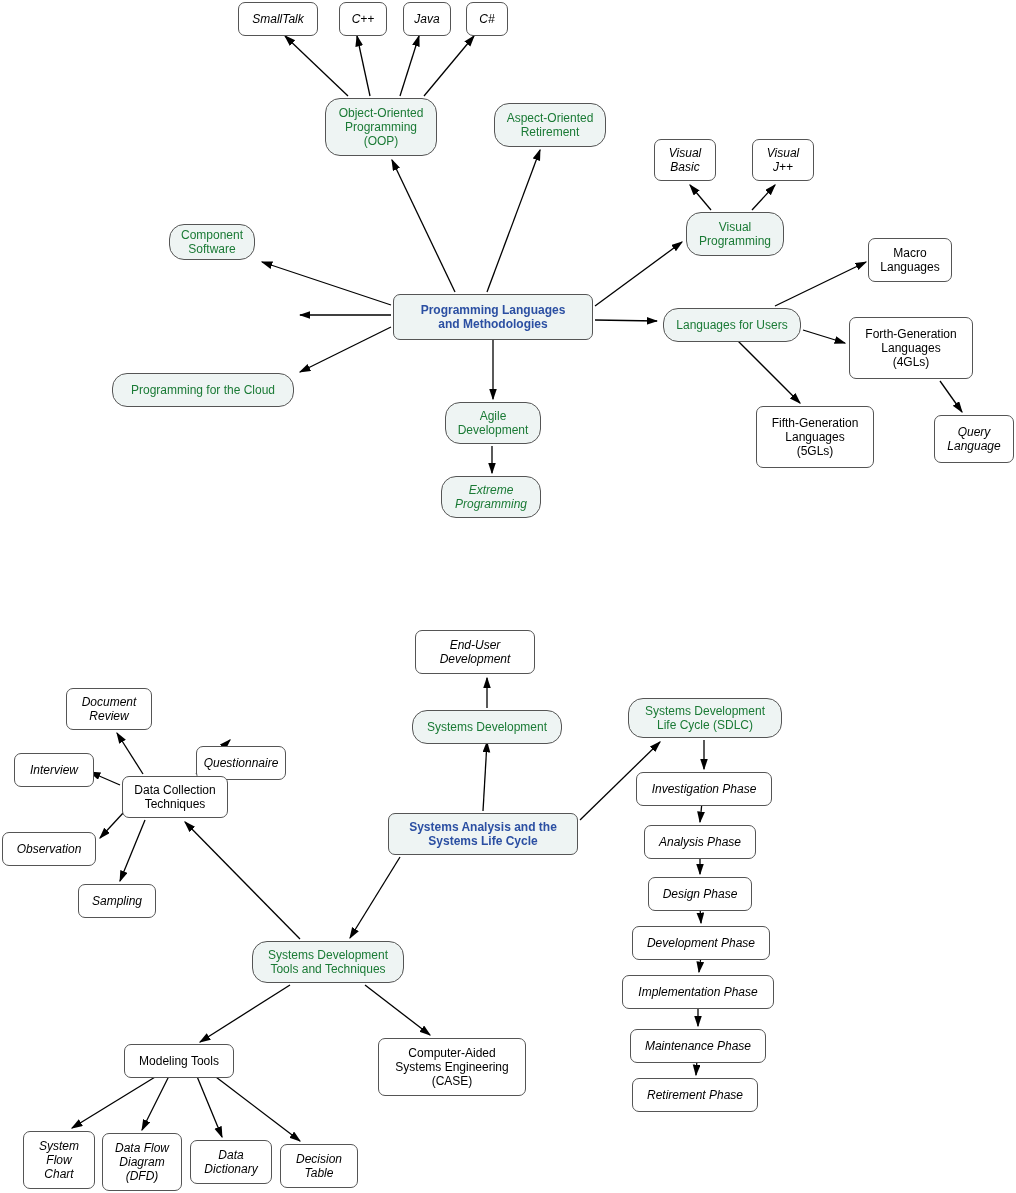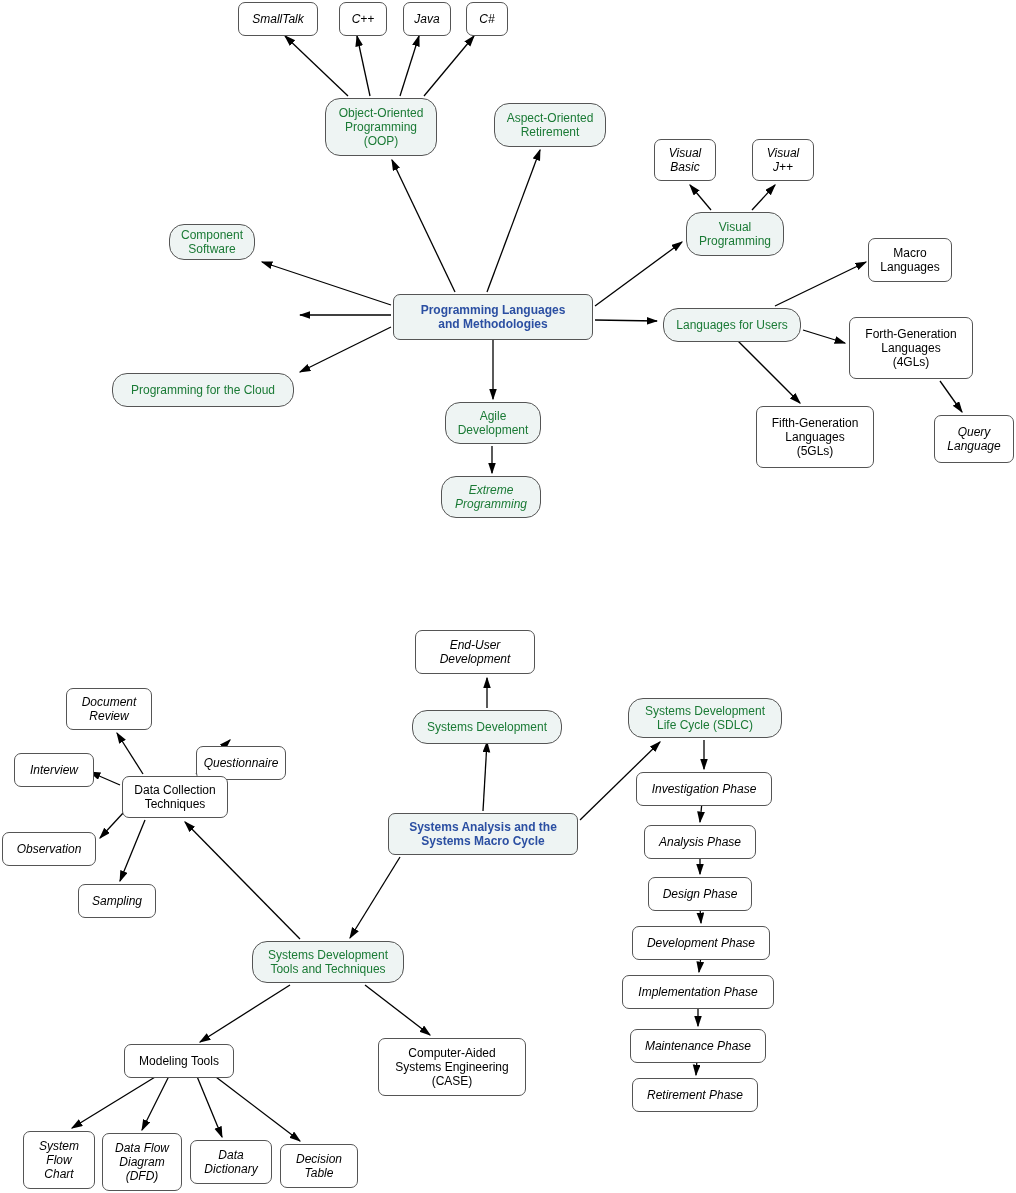--- a/index.html
+++ b/index.html
@@ -242,21 +242,21 @@
 Techniques</span>
     </div>
   <div class="node n-white italic" style="left:636px;top:772px;width:136px;height:28px;">
       <span class="lbl">Investigation Phase</span>
     </div>
   <div class="node n-white italic" style="left:644px;top:825px;width:112px;height:28px;">
       <span class="lbl">Analysis Phase</span>
     </div>
   <div class="node n-blue" style="left:388px;top:813px;width:190px;height:42px;">
       <span class="lbl">Systems Analysis and the
-Systems Macro Cycle</span>
+Systems Life Cycle</span>
     </div>
   <div class="node n-white italic" style="left:2px;top:832px;width:94px;height:28px;">
       <span class="lbl">Observation</span>
     </div>
   <div class="node n-white italic" style="left:648px;top:877px;width:104px;height:28px;">
       <span class="lbl">Design Phase</span>
     </div>
   <div class="node n-white italic" style="left:78px;top:884px;width:78px;height:28px;">
       <span class="lbl">Sampling</span>
     </div>

